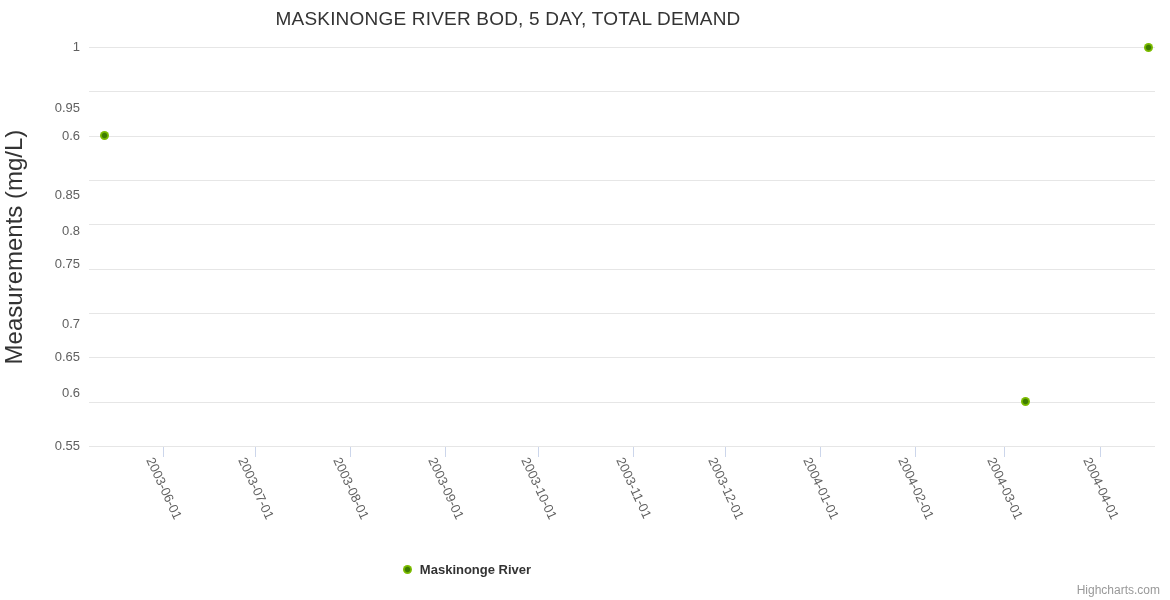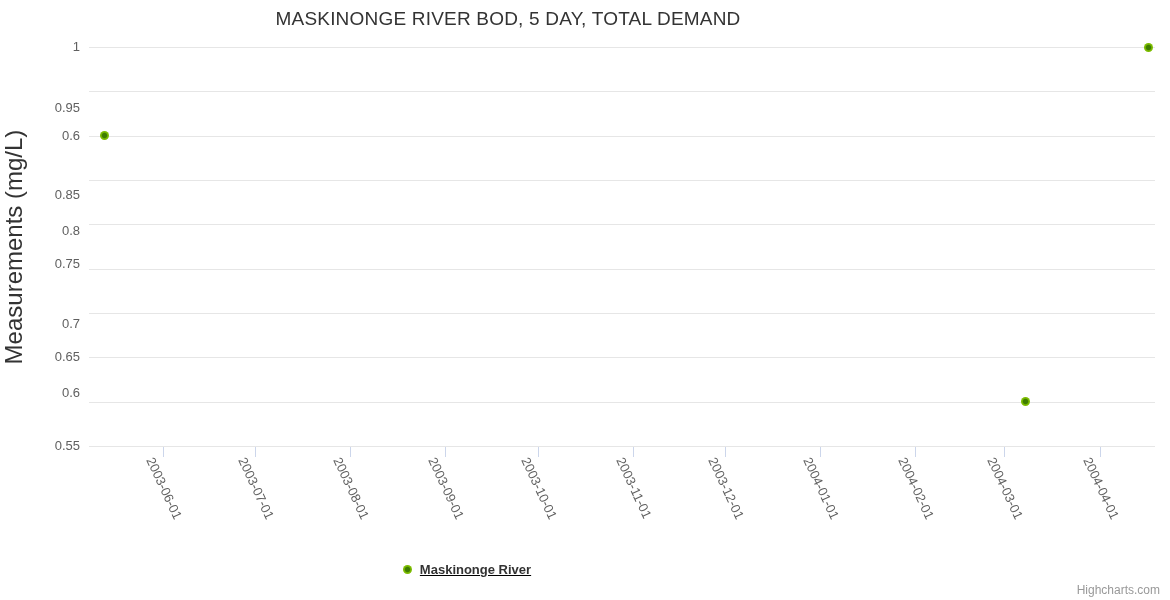--- a/index.html
+++ b/index.html
@@ -87,21 +87,20 @@
   }
   .legend {
     position: absolute;
     left: 0;
     top: 562px;
     width: 934px;
     display: flex;
     justify-content: center;
     align-items: center;
     gap: 8px;
-    text-decoration: underline;
   }
   .legend-marker {
     width: 9px;
     height: 9px;
     border-radius: 50%;
     flex: 0 0 auto;
   }
   .legend-label {
     font-size: 13px;
     font-weight: bold;

